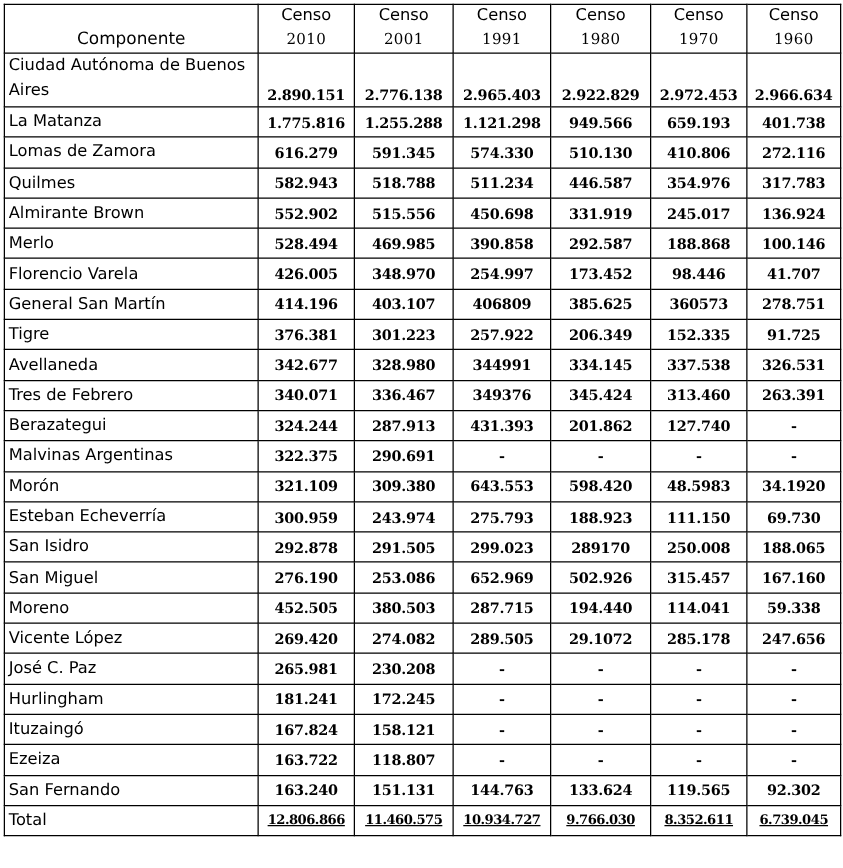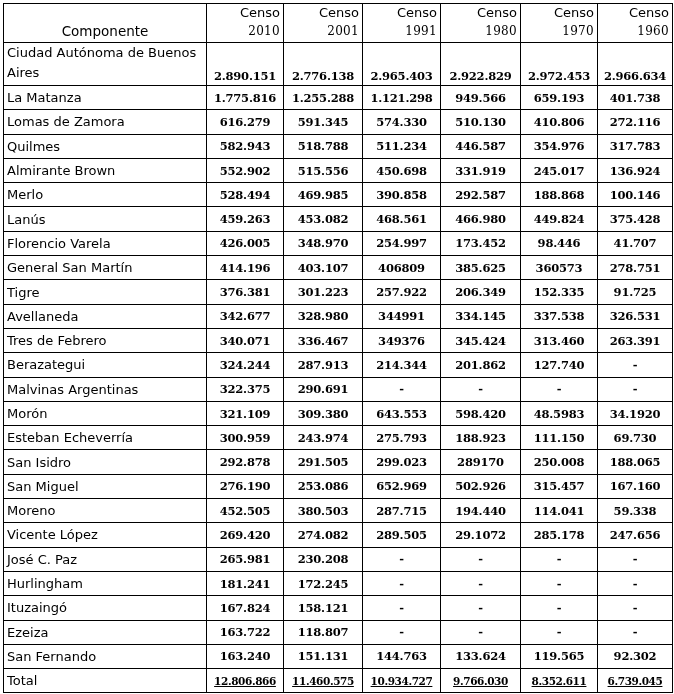--- a/index.html
+++ b/index.html
@@ -42,21 +42,21 @@
       font-weight: normal;
       vertical-align: bottom;
       padding-bottom: 2px;
       line-height: 18px;
     }
     th.name-head {
       text-align: center;
       font-size: 13.5px;
     }
     th.census-head {
-      text-align: right;
+      text-align: center;
       font-size: 13px;
     }
     th.census-head .yr {
       display: block;
       font-family: "DejaVu Serif", serif;
       font-size: 12px;
       letter-spacing: 0.3px;
     }
     th.census-head .lbl {
       display: block;
@@ -178,29 +178,20 @@
       <tr class="data-row">
         <td class="name-cell">Merlo</td>
         <td class="num-cell">528.494</td>
         <td class="num-cell">469.985</td>
         <td class="num-cell">390.858</td>
         <td class="num-cell">292.587</td>
         <td class="num-cell">188.868</td>
         <td class="num-cell">100.146</td>
       </tr>
       <tr class="data-row">
-        <td class="name-cell">Lanús</td>
-        <td class="num-cell">459.263</td>
-        <td class="num-cell">453.082</td>
-        <td class="num-cell">468.561</td>
-        <td class="num-cell">466.980</td>
-        <td class="num-cell">449.824</td>
-        <td class="num-cell">375.428</td>
-      </tr>
-      <tr class="data-row">
         <td class="name-cell">Florencio Varela</td>
         <td class="num-cell">426.005</td>
         <td class="num-cell">348.970</td>
         <td class="num-cell">254.997</td>
         <td class="num-cell">173.452</td>
         <td class="num-cell">98.446</td>
         <td class="num-cell">41.707</td>
       </tr>
       <tr class="data-row">
         <td class="name-cell">General San Martín</td>
@@ -235,21 +226,21 @@
         <td class="num-cell">336.467</td>
         <td class="num-cell">349376</td>
         <td class="num-cell">345.424</td>
         <td class="num-cell">313.460</td>
         <td class="num-cell">263.391</td>
       </tr>
       <tr class="data-row">
         <td class="name-cell">Berazategui</td>
         <td class="num-cell">324.244</td>
         <td class="num-cell">287.913</td>
-        <td class="num-cell">214.344</td>
+        <td class="num-cell">431.393</td>
         <td class="num-cell">201.862</td>
         <td class="num-cell">127.740</td>
         <td class="num-cell">-</td>
       </tr>
       <tr class="data-row">
         <td class="name-cell">Malvinas Argentinas</td>
         <td class="num-cell">322.375</td>
         <td class="num-cell">290.691</td>
         <td class="num-cell">-</td>
         <td class="num-cell">-</td>

